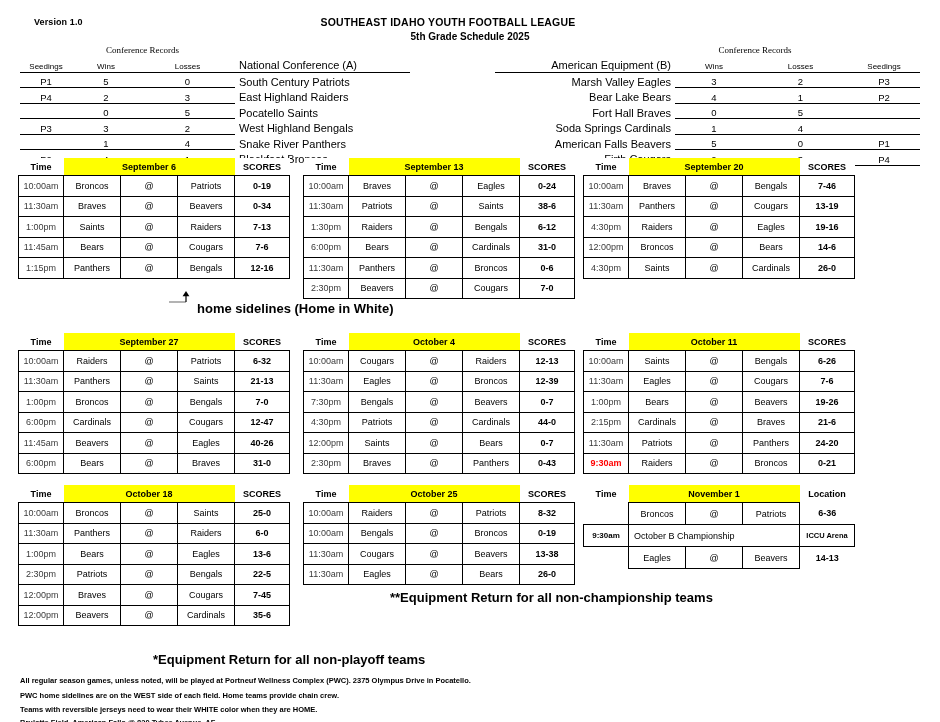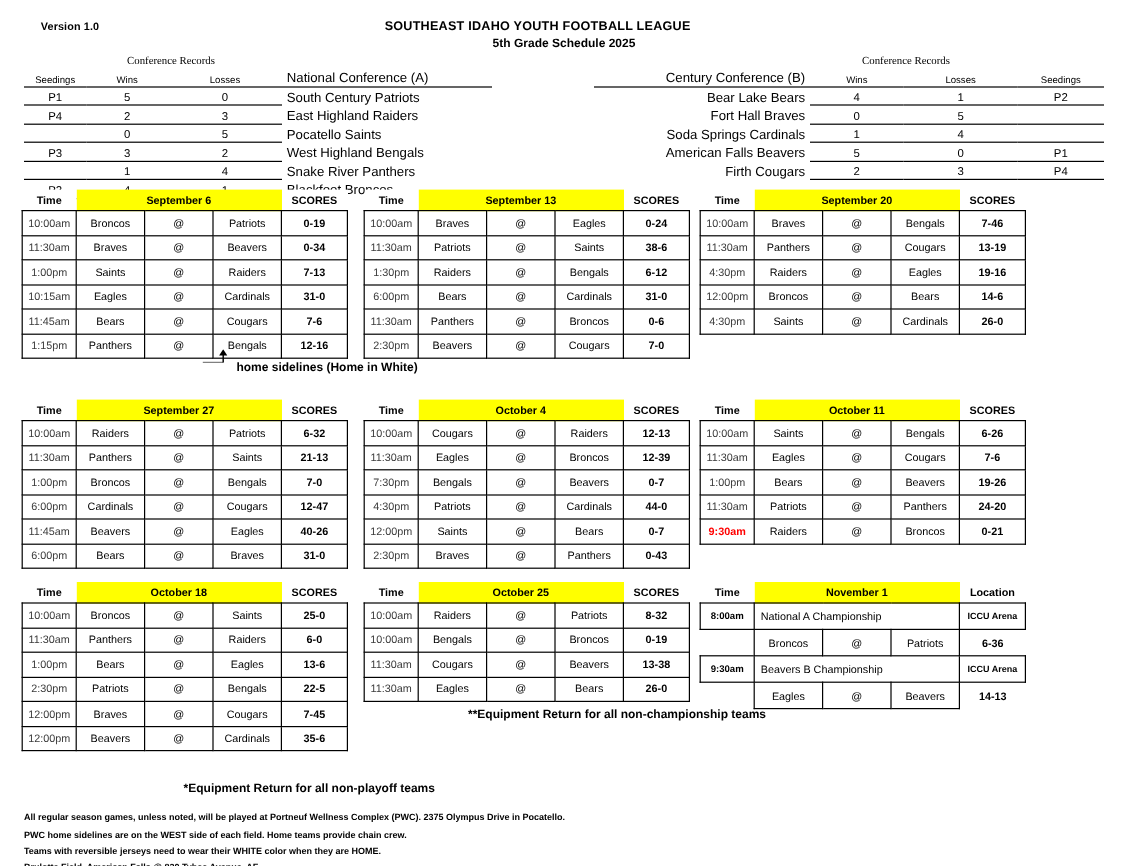--- a/index.html
+++ b/index.html
@@ -185,21 +185,21 @@
   .hdr-loc {
     font-size: 9px;
     font-weight: bold;
     text-align: center;
     height: 17px;
   }
 
   
   .note {
     position: absolute;
-    font-size: 10px;
+    font-size: 13px;
     font-weight: bold;
     white-space: nowrap;
   }
   #note-sidelines { left: 197px; top: 301px; }
   #sideline-arrow {
     position: absolute;
     left: 168px;
     top: 291px;
     width: 30px;
     height: 14px;
@@ -286,24 +286,30 @@
   <div class="conf-records-label">Conference Records</div>
   <table class="standings">
     <colgroup>
       <col style="width:180px">
         <col style="width:78px">
         <col style="width:95px">
         <col style="width:72px">
     </colgroup>
     <tbody>
       <tr>
-        <th class="conf-name">Century Conference (B)</th>
+        <th class="conf-name">American Equipment (B)</th>
         <th class="std-head underlined">Wins</th>
         <th class="std-head underlined">Losses</th>
         <th class="std-head underlined">Seedings</th>
+      </tr>
+      <tr class="std-row">
+        <td class="team">Marsh Valley Eagles</td>
+        <td>3</td>
+        <td>2</td>
+        <td class="seed">P3</td>
       </tr>
       <tr class="std-row">
         <td class="team">Bear Lake Bears</td>
         <td>4</td>
         <td>1</td>
         <td class="seed">P2</td>
       </tr>
       <tr class="std-row">
         <td class="team">Fort Hall Braves</td>
         <td>0</td>
@@ -362,27 +368,20 @@
           <td class="c-at">@</td>
           <td class="c-home">Beavers</td>
           <td class="c-score">0-34</td>
         </tr>
         <tr>
           <td class="c-time">1:00pm</td>
           <td class="c-away">Saints</td>
           <td class="c-at">@</td>
           <td class="c-home">Raiders</td>
           <td class="c-score">7-13</td>
-        </tr>
-        <tr>
-          <td class="c-time">10:15am</td>
-          <td class="c-away">Eagles</td>
-          <td class="c-at">@</td>
-          <td class="c-home">Cardinals</td>
-          <td class="c-score">31-0</td>
         </tr>
         <tr>
           <td class="c-time">11:45am</td>
           <td class="c-away">Bears</td>
           <td class="c-at">@</td>
           <td class="c-home">Cougars</td>
           <td class="c-score">7-6</td>
         </tr>
         <tr>
           <td class="c-time">1:15pm</td>
@@ -665,20 +664,27 @@
           <td class="c-at">@</td>
           <td class="c-home">Cougars</td>
           <td class="c-score">7-6</td>
         </tr>
         <tr>
           <td class="c-time">1:00pm</td>
           <td class="c-away">Bears</td>
           <td class="c-at">@</td>
           <td class="c-home">Beavers</td>
           <td class="c-score">19-26</td>
+        </tr>
+        <tr>
+          <td class="c-time">2:15pm</td>
+          <td class="c-away">Cardinals</td>
+          <td class="c-at">@</td>
+          <td class="c-home">Braves</td>
+          <td class="c-score">21-6</td>
         </tr>
         <tr>
           <td class="c-time">11:30am</td>
           <td class="c-away">Patriots</td>
           <td class="c-at">@</td>
           <td class="c-home">Panthers</td>
           <td class="c-score">24-20</td>
         </tr>
         <tr>
           <td class="c-time highlight">9:30am</td>
@@ -810,34 +816,29 @@
         <col style="width:57px">
         <col style="width:55px">
     </colgroup>
     <tbody>
       <tr>
         <td class="hdr-time">Time</td>
         <td class="hdr-date" colspan="3">November 1</td>
         <td class="hdr-loc">Location</td>
       </tr>
       <tr>
-        <td class="champ-time">8:00am</td>
-        <td class="champ-title-cell" colspan="3">National A Championship</td>
-        <td class="champ-loc">ICCU Arena</td>
-      </tr>
-      <tr>
         <td class="g-blank"></td>
         <td class="g-team">Broncos</td>
         <td class="g-team">@</td>
         <td class="g-team">Patriots</td>
         <td class="g-score">6-36</td>
       </tr>
       <tr>
         <td class="champ-time">9:30am</td>
-        <td class="champ-title-cell" colspan="3">Beavers B Championship</td>
+        <td class="champ-title-cell" colspan="3">October B Championship</td>
         <td class="champ-loc">ICCU Arena</td>
       </tr>
       <tr>
         <td class="g-blank"></td>
         <td class="g-team">Eagles</td>
         <td class="g-team">@</td>
         <td class="g-team">Beavers</td>
         <td class="g-score">14-13</td>
       </tr>
     </tbody>

